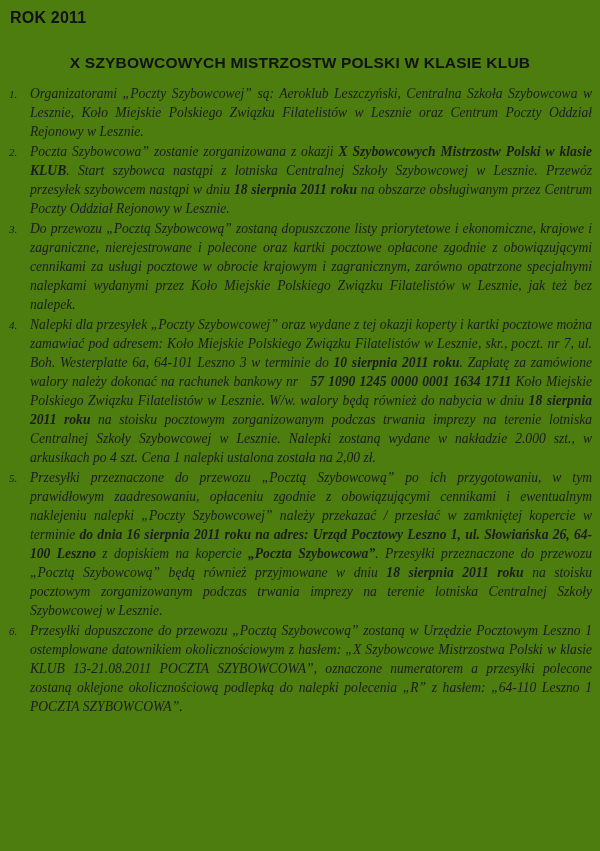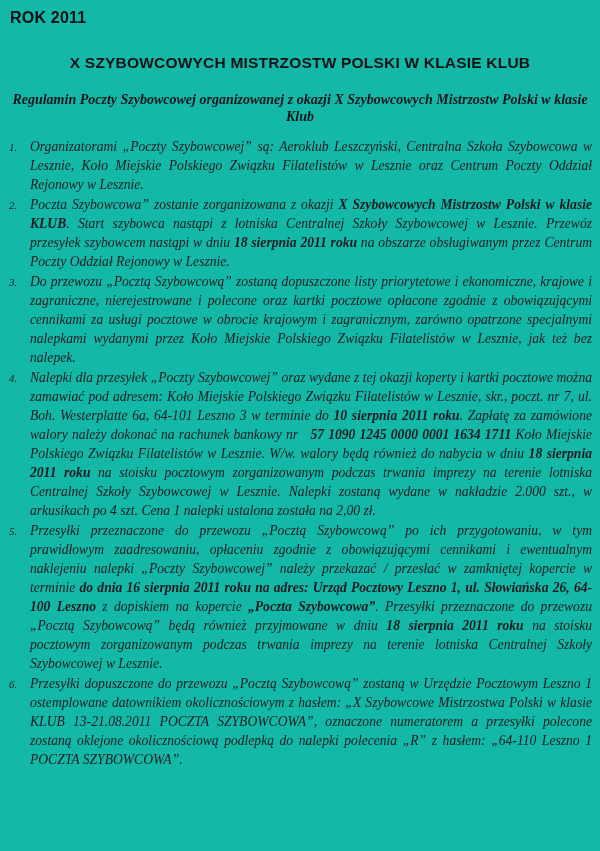--- a/index.html
+++ b/index.html
@@ -5,21 +5,21 @@
   html, body {
     margin: 0;
     padding: 0;
     background: #ffffff;
   }
   .page {
     position: relative;
     width: 600px;
     height: 851px;
     box-sizing: border-box;
-    background: #14b8a6;
+    background: #4d7c0f;
     color: #1b1b22;
     font-family: "Liberation Serif", serif;
     overflow: hidden;
   }
   .year {
     font-family: "Liberation Sans", sans-serif;
     font-weight: bold;
     font-size: 16px;
     letter-spacing: 0.2px;
     padding: 9px 0 0 10px;
@@ -69,21 +69,20 @@
   }
 </style>
 </head>
 <body>
 
 <div class="page">
   <div class="year">ROK 2011</div>
 
   <h1 class="title">X SZYBOWCOWYCH MISTRZOSTW POLSKI W KLASIE KLUB</h1>
 
-  <h2 class="subtitle">Regulamin Poczty Szybowcowej organizowanej z okazji X Szybowcowych Mistrzostw Polski w klasie Klub</h2>
 
   <ol class="regulations">
       <li><span class="num">1.</span><span><span>Organizatorami „Poczty Szybowcowej” są: Aeroklub Leszczyński, Centralna Szkoła Szybowcowa w Lesznie, Koło Miejskie Polskiego Związku Filatelistów w Lesznie oraz Centrum Poczty Oddział Rejonowy w Lesznie.</span></span></li>
       <li><span class="num">2.</span><span><span>Poczta Szybowcowa” zostanie zorganizowana z okazji </span><b>X Szybowcowych Mistrzostw Polski w klasie KLUB</b><span>. Start szybowca nastąpi z lotniska Centralnej Szkoły Szybowcowej w Lesznie. Przewóz przesyłek szybowcem nastąpi w dniu </span><b>18 sierpnia 2011 roku</b><span> na obszarze obsługiwanym przez Centrum Poczty Oddział Rejonowy w Lesznie.</span></span></li>
       <li><span class="num">3.</span><span><span>Do przewozu „Pocztą Szybowcową” zostaną dopuszczone listy priorytetowe i ekonomiczne, krajowe i zagraniczne, nierejestrowane i polecone oraz kartki pocztowe opłacone zgodnie z obowiązującymi cennikami za usługi pocztowe w obrocie krajowym i zagranicznym, zarówno opatrzone specjalnymi nalepkami wydanymi przez Koło Miejskie Polskiego Związku Filatelistów w Lesznie, jak też bez nalepek.</span></span></li>
       <li><span class="num">4.</span><span><span>Nalepki dla przesyłek „Poczty Szybowcowej” oraz wydane z tej okazji koperty i kartki pocztowe można zamawiać pod adresem: Koło Miejskie Polskiego Związku Filatelistów w Lesznie, skr., poczt. nr 7, ul. Boh. Westerplatte 6a, 64-101 Leszno 3 w terminie do </span><b>10 sierpnia 2011 roku</b><span>. Zapłatę za zamówione walory należy dokonać na rachunek bankowy nr&nbsp;&nbsp; </span><b>57 1090 1245 0000 0001 1634 1711</b><span> Koło Miejskie Polskiego Związku Filatelistów w Lesznie. W/w. walory będą również do nabycia w dniu </span><b>18 sierpnia 2011 roku</b><span> na stoisku pocztowym zorganizowanym podczas trwania imprezy na terenie lotniska Centralnej Szkoły Szybowcowej w Lesznie. Nalepki zostaną wydane w nakładzie 2.000 szt., w arkusikach po 4 szt. Cena 1 nalepki ustalona została na 2,00 zł.</span></span></li>
       <li><span class="num">5.</span><span><span>Przesyłki przeznaczone do przewozu „Pocztą Szybowcową” po ich przygotowaniu, w tym prawidłowym zaadresowaniu, opłaceniu zgodnie z obowiązującymi cennikami i ewentualnym naklejeniu nalepki „Poczty Szybowcowej” należy przekazać / przesłać w zamkniętej kopercie w terminie </span><b>do dnia 16 sierpnia 2011 roku na adres: Urząd Pocztowy Leszno 1, ul. Słowiańska 26, 64-100 Leszno</b><span> z dopiskiem na kopercie </span><b>„Poczta Szybowcowa”</b><span>. Przesyłki przeznaczone do przewozu „Pocztą Szybowcową” będą również przyjmowane w dniu </span><b>18 sierpnia 2011 roku</b><span> na stoisku pocztowym zorganizowanym podczas trwania imprezy na terenie lotniska Centralnej Szkoły Szybowcowej w Lesznie.</span></span></li>
       <li><span class="num">6.</span><span><span>Przesyłki dopuszczone do przewozu „Pocztą Szybowcową” zostaną w Urzędzie Pocztowym Leszno 1 ostemplowane datownikiem okolicznościowym z hasłem: „X Szybowcowe Mistrzostwa Polski w klasie KLUB 13-21.08.2011 POCZTA SZYBOWCOWA”, oznaczone numeratorem a przesyłki polecone zostaną oklejone okolicznościową podlepką do nalepki polecenia „R” z hasłem: „64-110 Leszno 1 POCZTA SZYBOWCOWA”.</span></span></li>
     </ol>
 </div>

